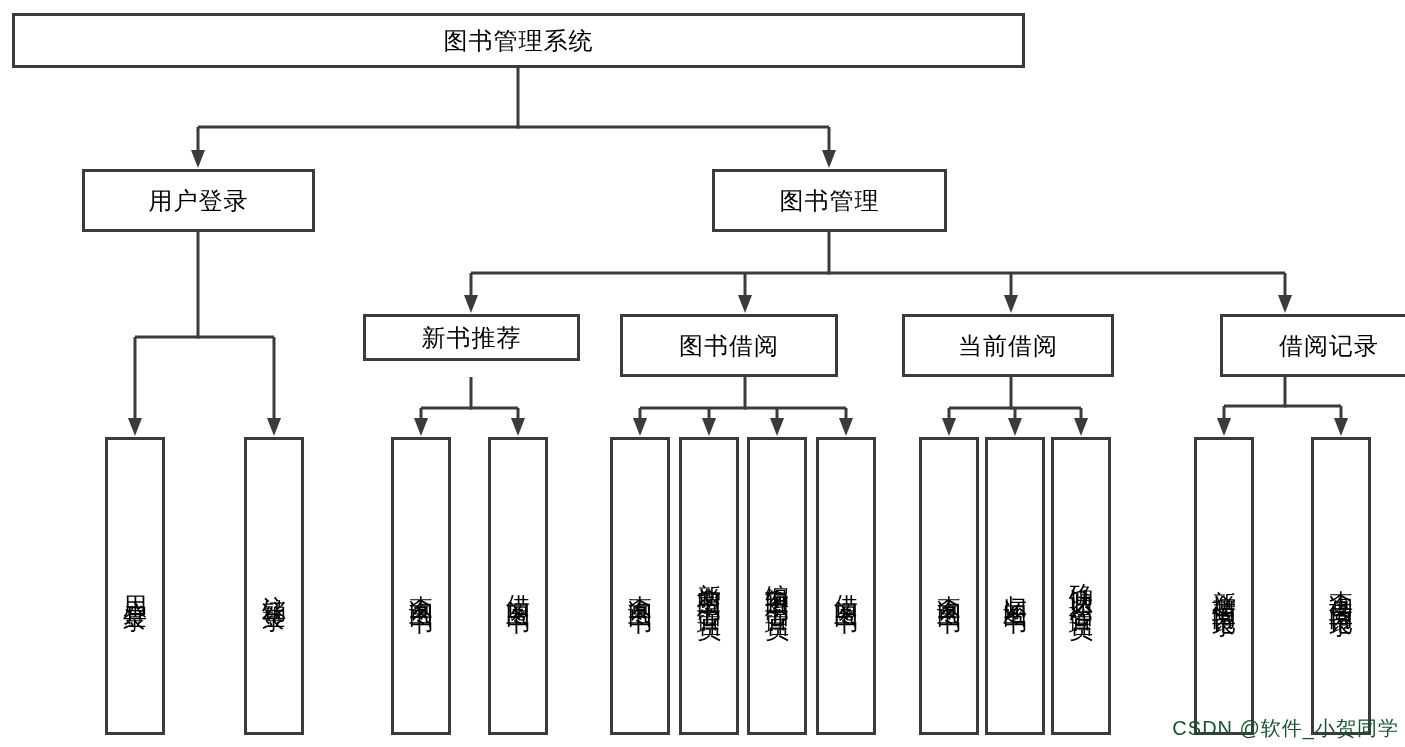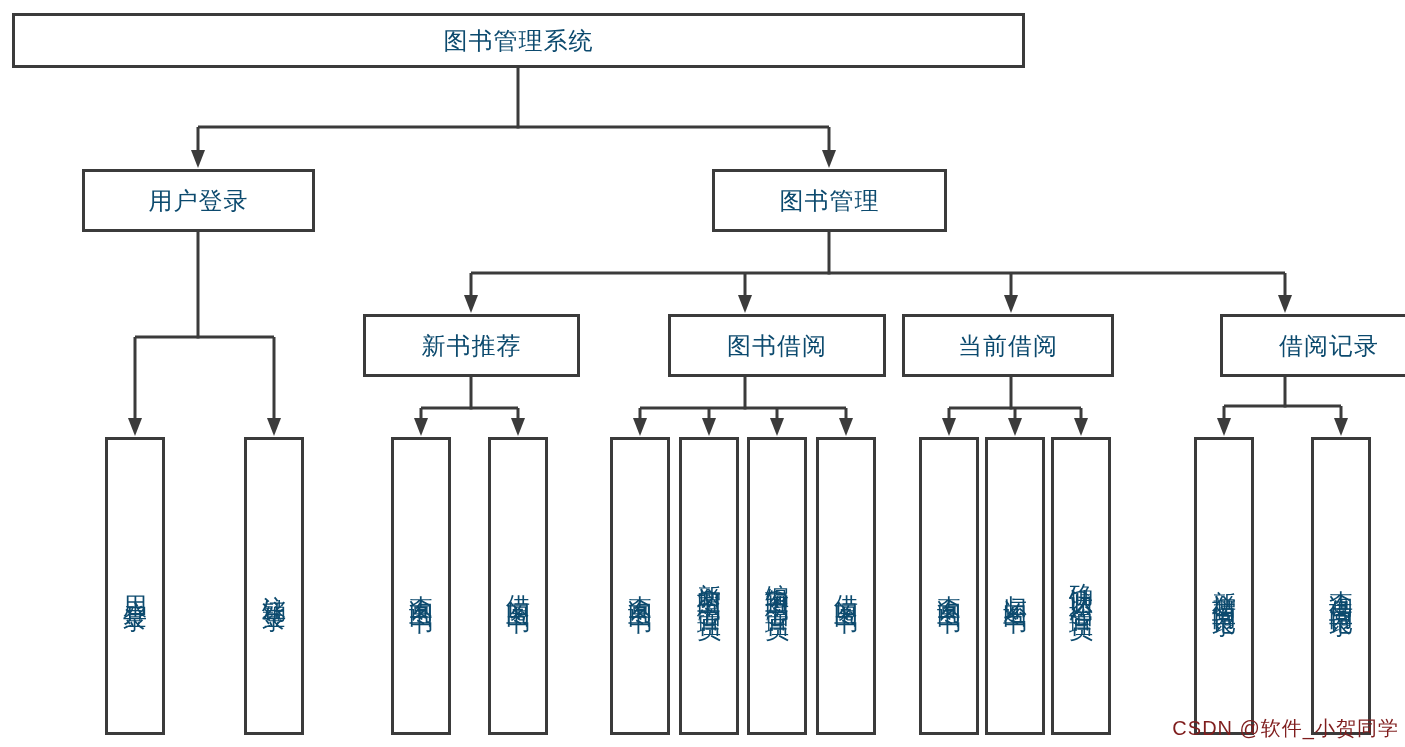--- a/index.html
+++ b/index.html
@@ -19,41 +19,41 @@
   .edges line { stroke: #3b3b3b; stroke-width: 3; }
   .edges polygon { fill: #3b3b3b; }
   .box {
     position: absolute;
     box-sizing: border-box;
     border: 3px solid #3b3b3b;
     background: #ffffff;
     display: flex;
     align-items: center;
     justify-content: center;
-    color: #0c4a6e;
+    color: #000000;
   }
   .h-box span {
     font-size: 24px;
     letter-spacing: 1px;
     white-space: nowrap;
   }
   .v-box span {
     writing-mode: vertical-rl;
     text-orientation: mixed;
     font-size: 24px;
     letter-spacing: 5px;
     line-height: 1;
   }
   .watermark {
     position: absolute;
     top: 715px;
     right: 6px;
     font-size: 20px;
     letter-spacing: 1px;
-    color: #7f1d1d;
+    color: #14532d;
     z-index: 10;
     white-space: nowrap;
   }
 </style>
 </head>
 <body>
 
 <div class="canvas">
 
   <svg class="edges" viewBox="0 0 1405 747" xmlns="http://www.w3.org/2000/svg">
@@ -136,24 +136,24 @@
     <span>图书管理系统</span>
   </div>
 
   <div class="box h-box" style="left:82px; top:169px; width:233px; height:63px;">
     <span>用户登录</span>
   </div>
   <div class="box h-box" style="left:712px; top:169px; width:235px; height:63px;">
     <span>图书管理</span>
   </div>
 
-  <div class="box h-box" style="left:363px; top:314px; width:217px; height:63px;">
+  <div class="box h-box" style="left:363px; top:314px; width:217px; height:47px;">
     <span>新书推荐</span>
   </div>
-  <div class="box h-box" style="left:668px; top:314px; width:218px; height:63px;">
+  <div class="box h-box" style="left:620px; top:314px; width:218px; height:63px;">
     <span>图书借阅</span>
   </div>
   <div class="box h-box" style="left:902px; top:314px; width:212px; height:63px;">
     <span>当前借阅</span>
   </div>
   <div class="box h-box" style="left:1176px; top:314px; width:218px; height:63px;margin-left:44px;">
     <span>借阅记录</span>
   </div>
 
   <div class="box v-box" style="left:105px; top:437px; width:60px; height:298px;">

